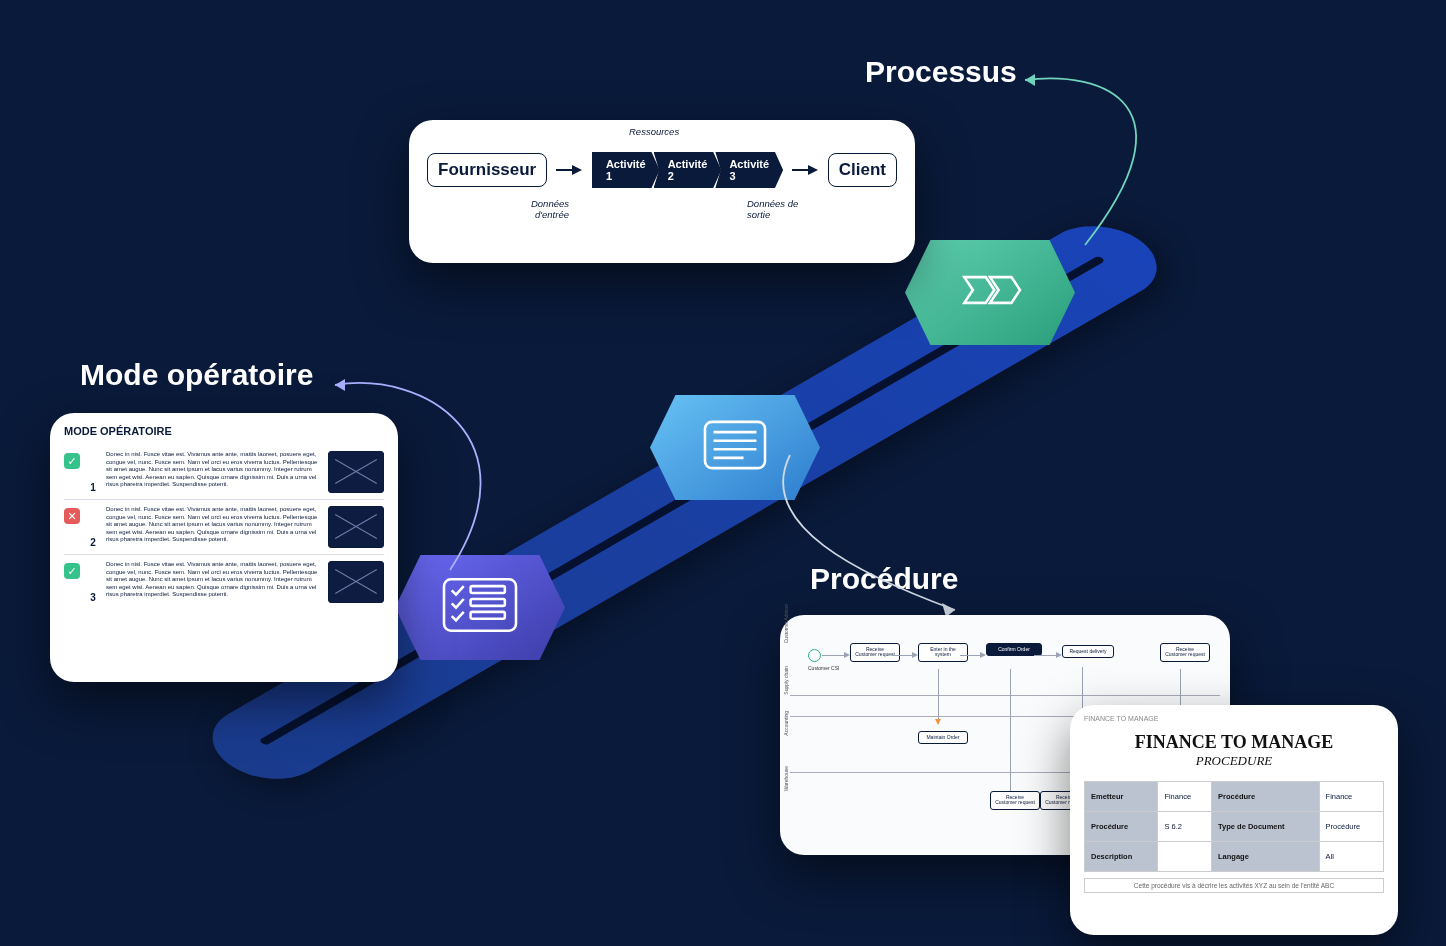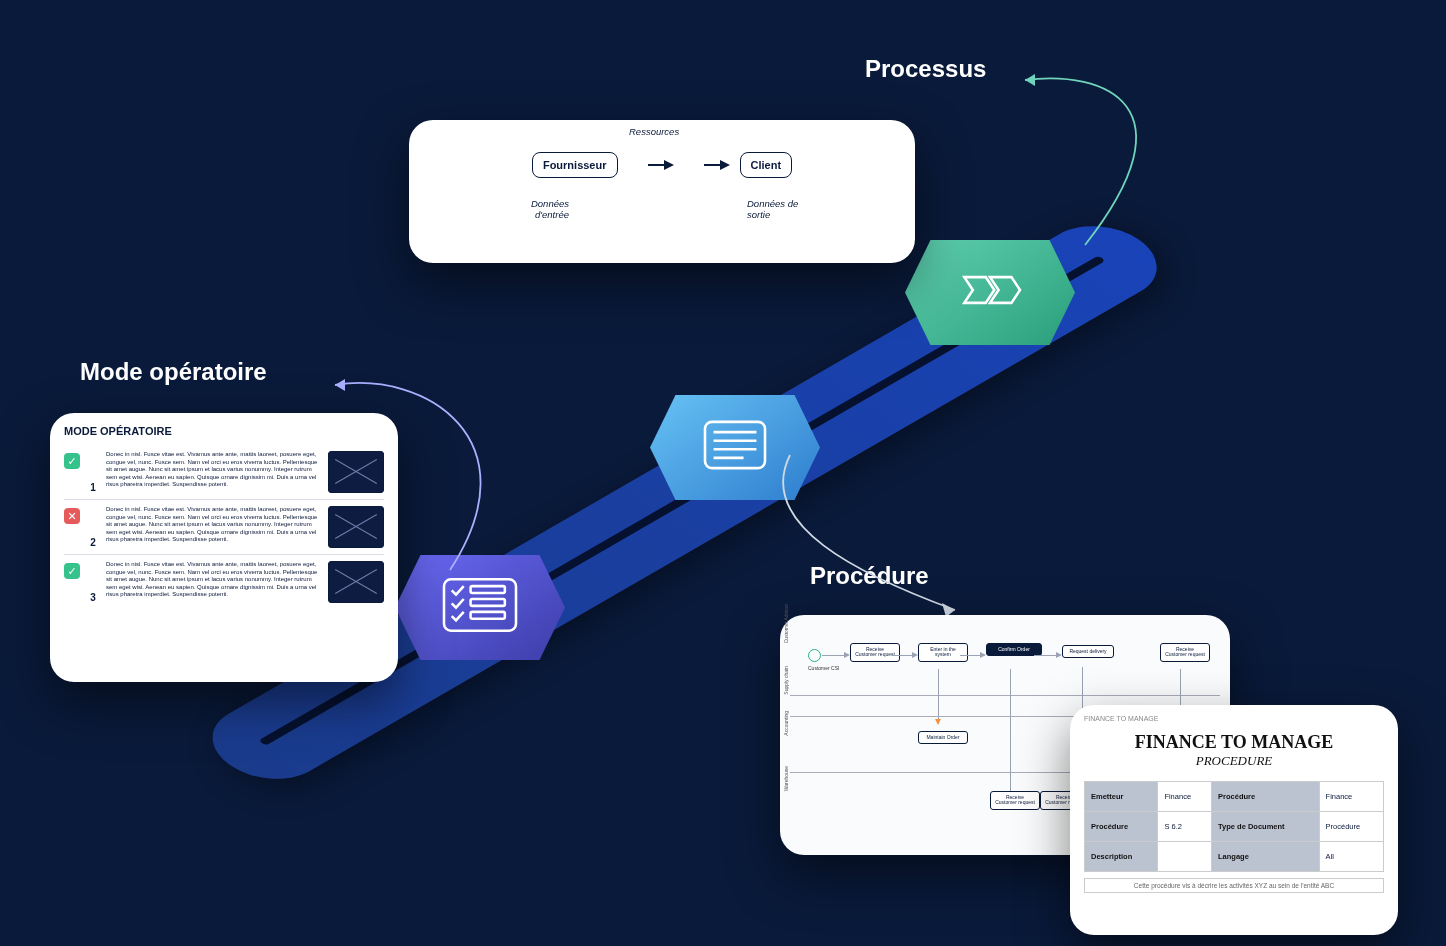--- a/index.html
+++ b/index.html
@@ -12,21 +12,21 @@
     overflow: hidden;
     color: #fff;
   }
   .canvas {
     position: relative;
     width: 1446px;
     height: 946px;
   }
   .title {
     position: absolute;
-    font-size: 24px;
+    font-size: 30px;
     font-weight: 600;
     color: #fff;
   }
   
   .track {
     position: absolute;
     left: 230px;
     top: 720px;
     width: 1050px;
     height: 90px;
@@ -109,21 +109,21 @@
     display: flex;
     align-items: center;
     justify-content: center;
     gap: 10px;
     margin-top: 18px;
   }
   .proc-chip {
     border: 1.5px solid #0a1a3a;
     border-radius: 8px;
     padding: 6px 10px;
-    font-size: 11px;
+    font-size: 17px;
     font-weight: 600;
   }
   .proc-arrow{
     width:0; height:0; border-top:5px solid transparent; border-bottom:5px solid transparent;
     border-left:10px solid #0a1a3a; position:relative;
   }
   .proc-arrow::before{
     content:""; position:absolute; left:-26px; top:-1px; width:18px; height:2px; background:#0a1a3a;
   }
   .proc-act {
@@ -264,20 +264,25 @@
     <path d="M10 0 C -25 70, 80 120, 175 155"></path>
     <polygon points="175,155 162,148 166,162" fill="#cfd8e3" stroke="none"></polygon>
   </svg>
 
   <div class="card proc-card">
     <div class="sublabel" style="left:220px; top:6px;">Ressources</div>
     <div class="proc-row">
       <div class="proc-chip">Fournisseur</div>
       <div style="width:26px;"></div>
         <div class="proc-arrow"></div>
+      <div class="proc-act">
+        <span>Activité 1</span>
+        <span>Activité 2</span>
+        <span>Activité 3</span>
+      </div>
       <div style="width:26px;"></div>
         <div class="proc-arrow"></div>
       <div class="proc-chip">Client</div>
     </div>
     <div class="sublabel" style="left:90px; top:78px; width:70px; text-align:right;">Données d'entrée</div>
     <div class="sublabel" style="left:338px; top:78px; width:70px; ">Données de sortie</div>
   </div>
 
   <div class="card mode-card">
     <div class="mode-title">MODE OPÉRATOIRE</div>

